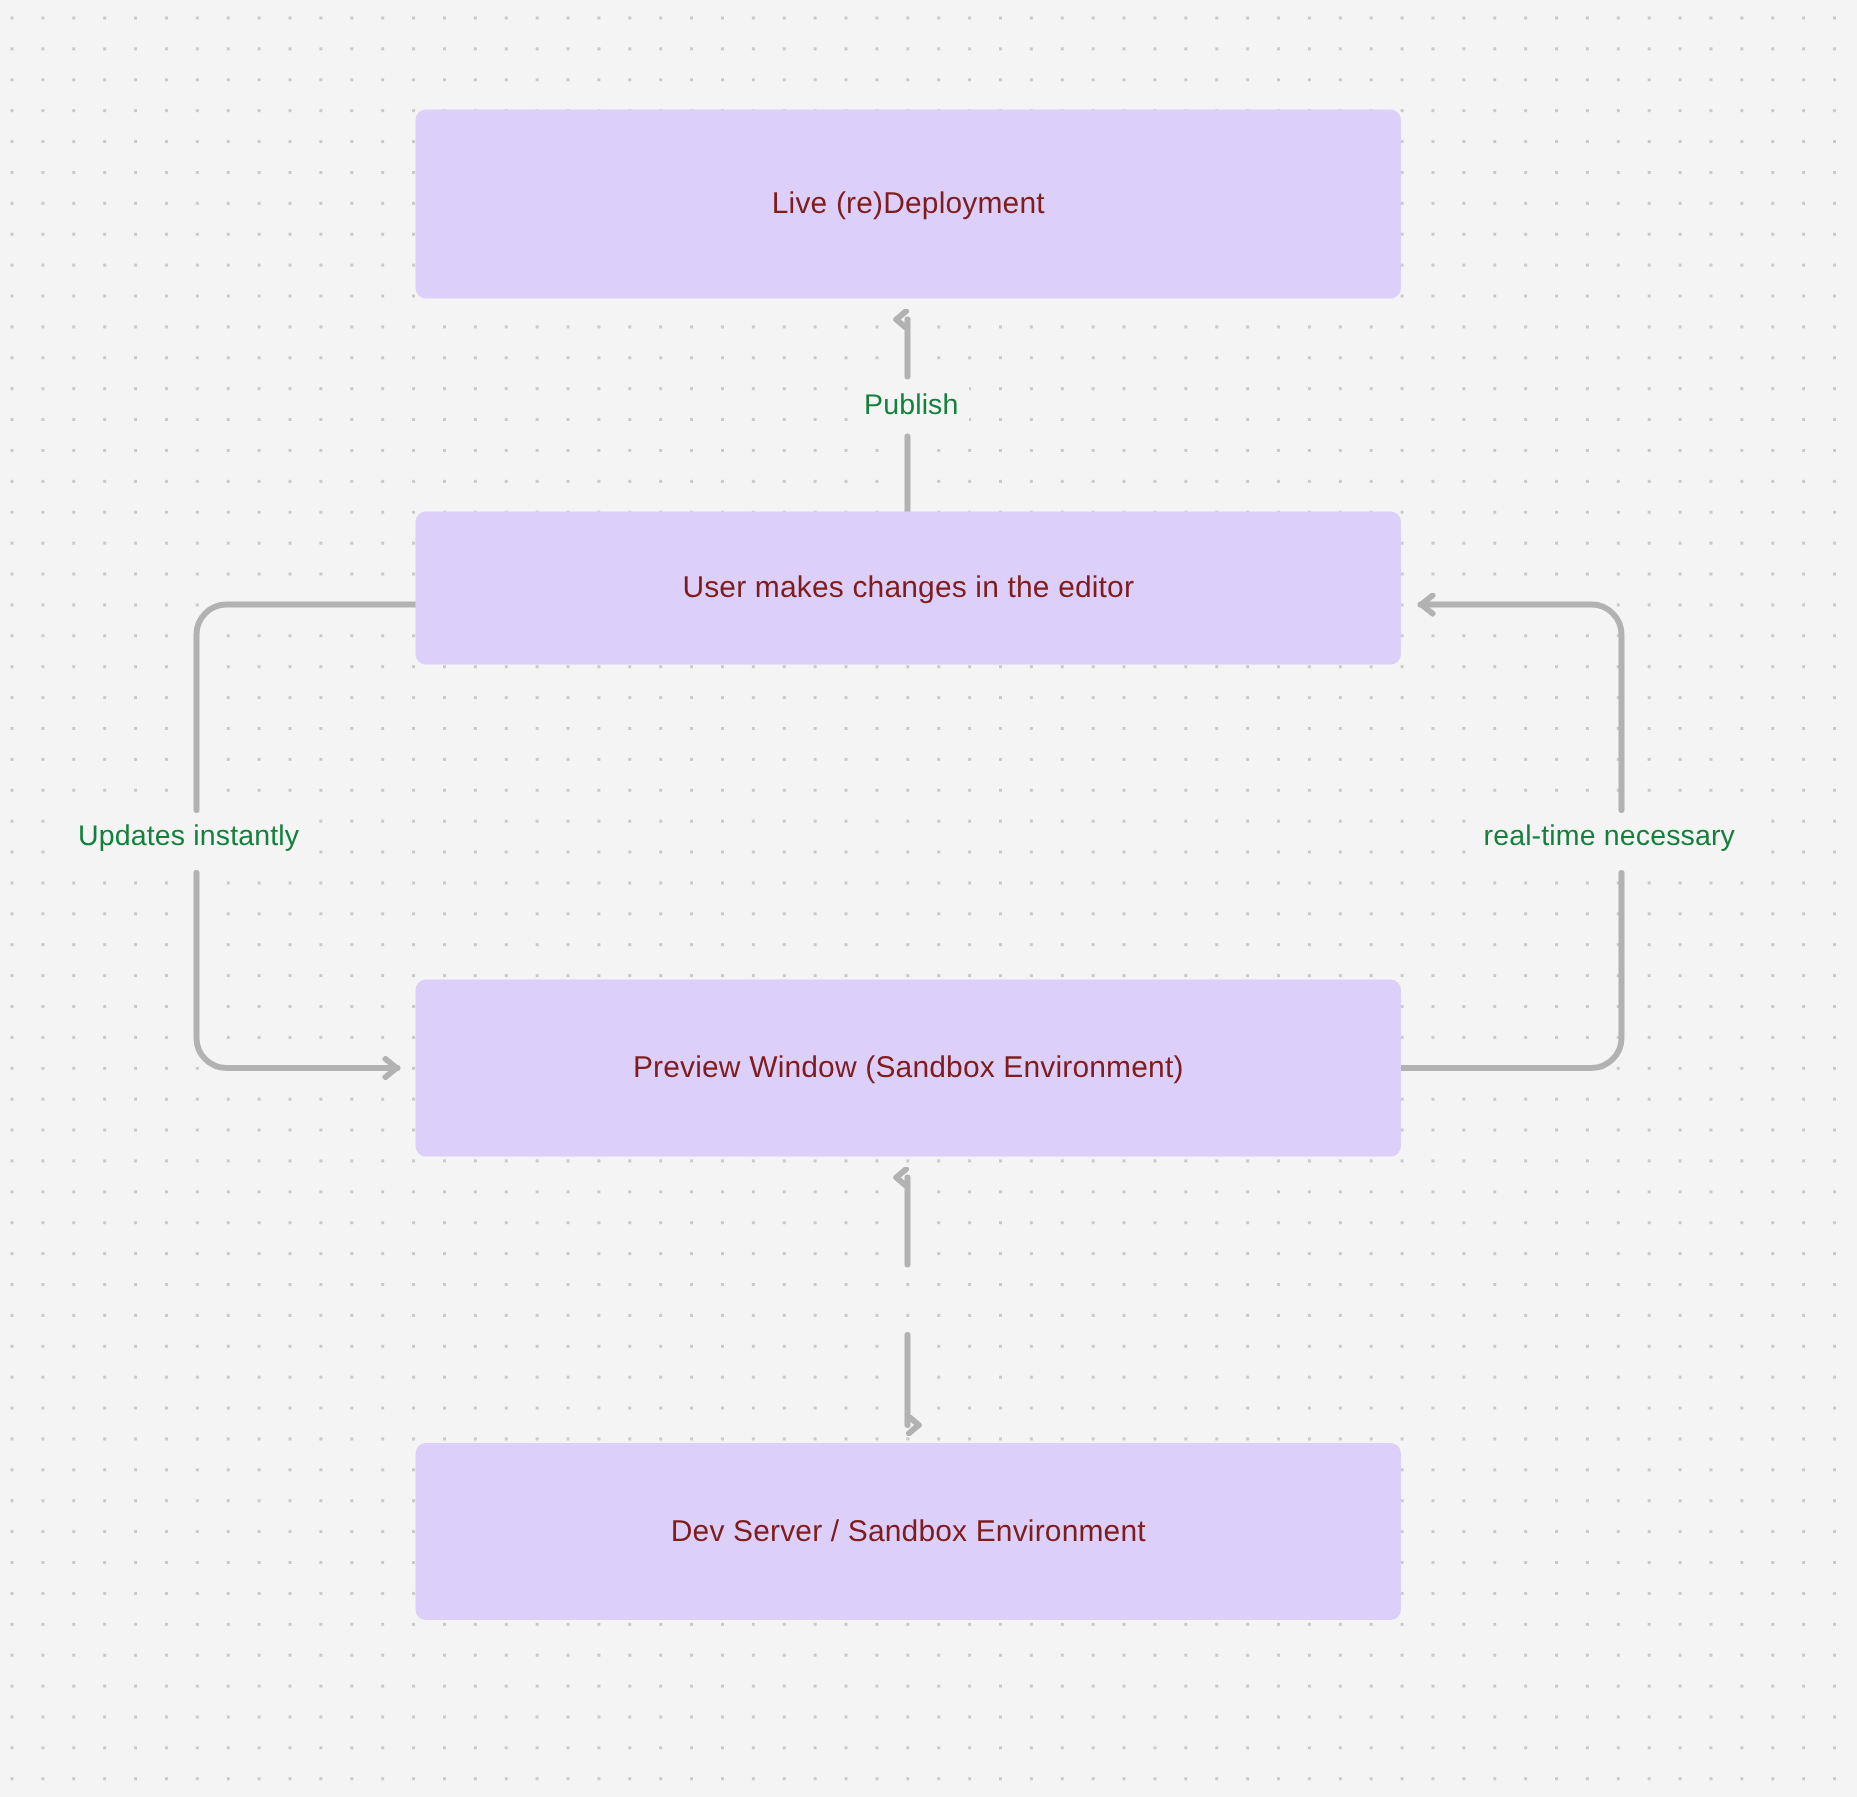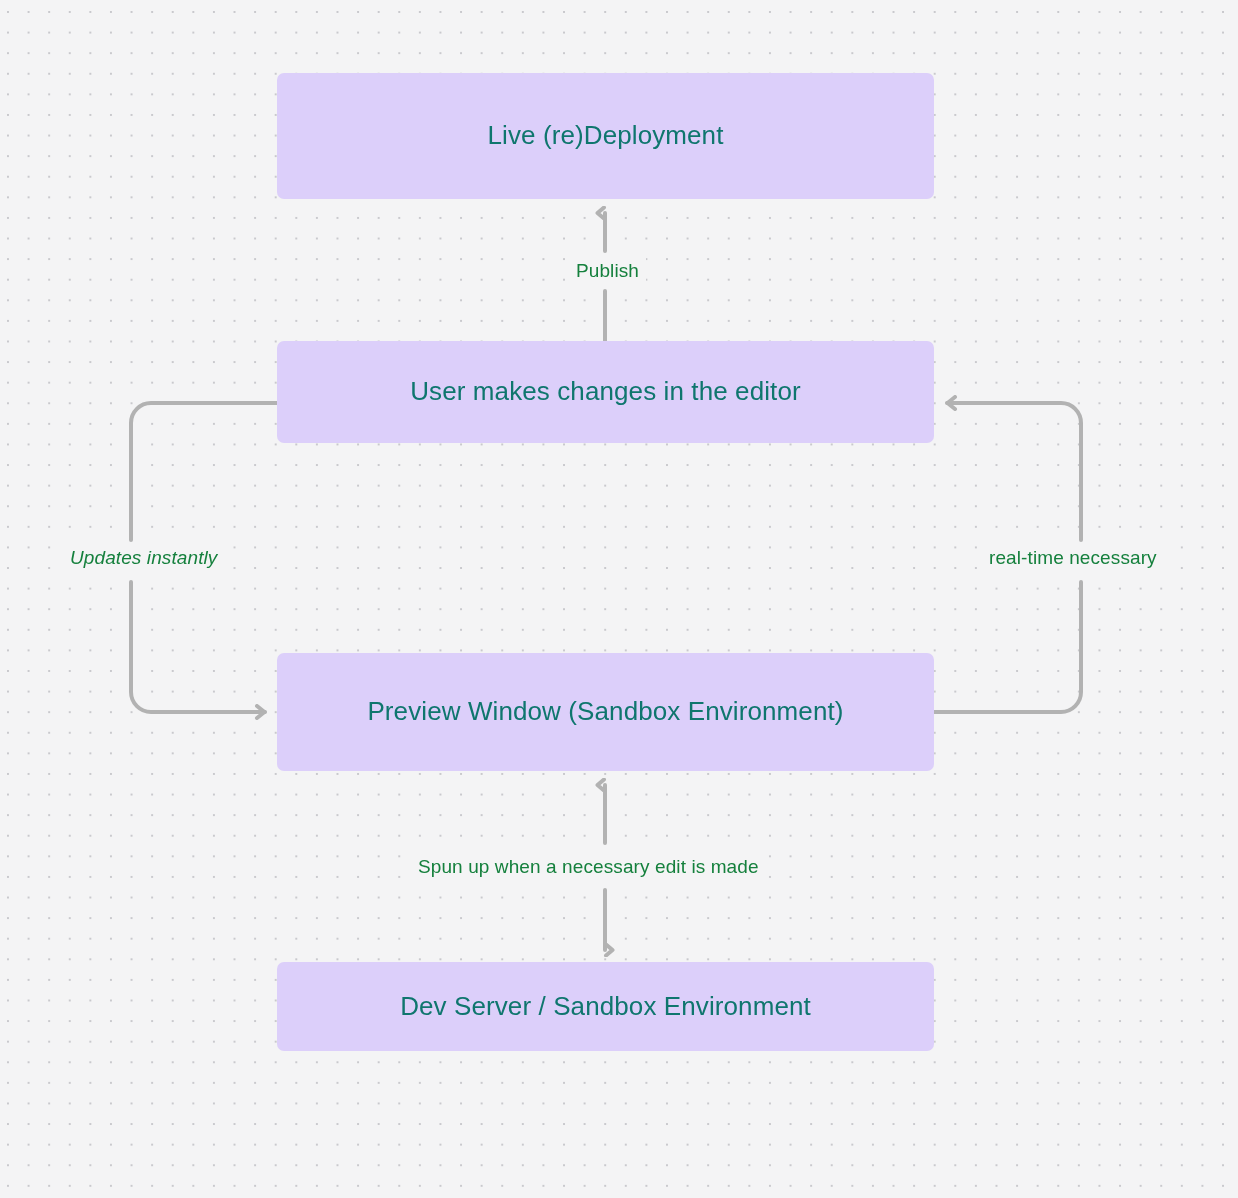--- a/index.html
+++ b/index.html
@@ -38,22 +38,22 @@
     position: absolute;
     background: #dccffa;
     border-radius: 7px;
     display: flex;
     align-items: center;
     justify-content: center;
     box-sizing: border-box;
   }
 
   .node-label {
-    font-size: 26px;
-    color: #0f766e;
+    font-size: 20px;
+    color: #7f1d1d;
     letter-spacing: 0.1px;
     text-align: center;
     line-height: 1.3;
     white-space: nowrap;
   }
 
   .edge-label {
     position: absolute;
     font-size: 19px;
     color: #15803d;
@@ -61,25 +61,25 @@
     white-space: nowrap;
     background: #f4f4f5;
     padding: 2px 7px;
     box-sizing: border-box;
   }
 
   
   #node-live-deployment   { left: 277px; top: 73px;  width: 657px; height: 126px; }
   #node-user-editor       { left: 277px; top: 341px; width: 657px; height: 102px; }
   #node-preview-window    { left: 277px; top: 653px; width: 657px; height: 118px; }
-  #node-dev-server        { left: 277px; top: 962px; width: 657px; height: 89px; }
+  #node-dev-server        { left: 277px; top: 962px; width: 657px; height: 118px; }
 
   
   #label-publish          { left: 569px; top: 258px; }
-  #label-updates-instantly{ left: 63px;  top: 545px; font-style: italic; }
+  #label-updates-instantly{ left: 45px;  top: 545px; }
   #label-real-time-feedback{ left: 982px; top: 545px; }
   #label-spun-up          { left: 411px; top: 854px; }
 </style>
 </head>
 <body>
 
 <div id="canvas">
 
   <svg class="edge-layer" viewBox="0 0 1238 1198" width="1238" height="1198" xmlns="http://www.w3.org/2000/svg">
     <defs>
@@ -127,15 +127,14 @@
   <div class="node" id="node-dev-server">
     <span class="node-label">Dev Server / Sandbox Environment</span>
   </div>
 
   <div class="edge-label" id="label-publish">Publish</div>
 
   <div class="edge-label" id="label-updates-instantly">Updates instantly</div>
 
   <div class="edge-label" id="label-real-time-feedback">real-time necessary</div>
 
-  <div class="edge-label" id="label-spun-up">Spun up when a necessary edit is made</div>
 
 </div>
 
 </body></html>

